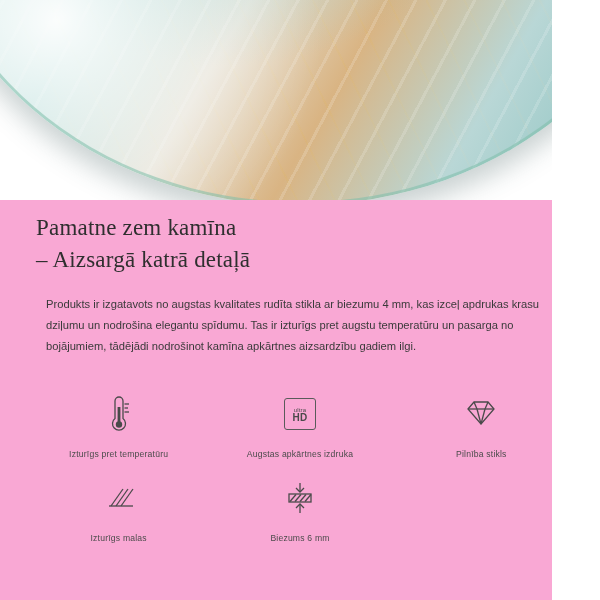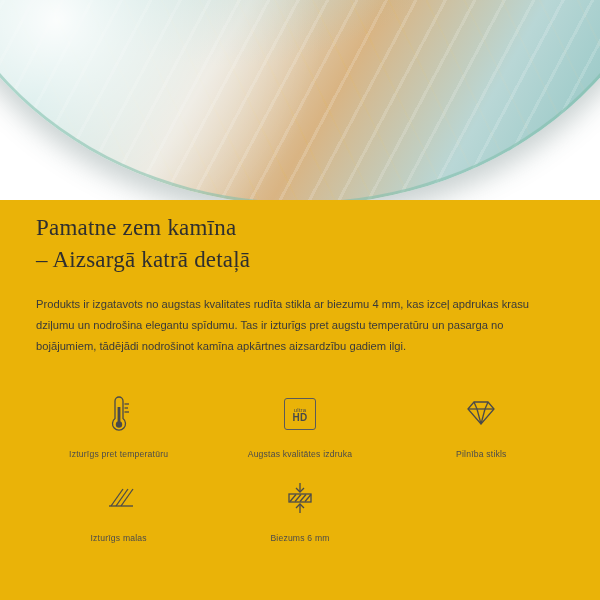--- a/index.html
+++ b/index.html
@@ -8,23 +8,23 @@
   }
   body {
     width: 600px;
     height: 600px;
     background: #ffffff;
     font-family: "Liberation Sans", sans-serif;
     overflow: hidden;
   }
   .page {
     position: relative;
-    width: 600px;
+    width: 552px;
     height: 600px;
-    background: #eab308;
+    background: #f9a8d4;
     overflow: hidden;
   }
 
   
   .hero {
     position: absolute;
     top: 0;
     left: 0;
     width: 600px;
     height: 200px;
@@ -88,21 +88,21 @@
     font-weight: 400;
     margin: 0 0 18px 0;
     letter-spacing: 0.2px;
   }
   .headline .line { display: block; }
   .body-copy {
     font-family: "Liberation Sans", sans-serif;
     font-size: 11.2px;
     line-height: 21px;
     color: #3a3a3a;
-    margin: 0;
+    margin: 10px;
     max-width: 536px;
   }
 
   
   .features {
     position: absolute;
     top: 392px;
     left: 0;
     width: 600px;
     padding: 0 28px;
@@ -189,21 +189,21 @@
       <div class="caption">Izturīgs pret temperatūru</div>
     </div>
 
     <div class="feature">
       <div class="glyph">
         <div class="ultrahd">
           <span class="u1">ultra</span>
           <span class="u2">HD</span>
         </div>
       </div>
-      <div class="caption">Augstas kvalitātes izdruka</div>
+      <div class="caption">Augstas apkārtnes izdruka</div>
     </div>
 
 
     <div class="feature">
       <div class="glyph">
         <svg width="38" height="34" viewBox="0 0 38 34" fill="none" stroke="#4a4a4a" stroke-width="1.3">
           <path d="M6 12 L12 5 h14 l6 7 l-13 15 Z"></path>
           <line x1="6" y1="12" x2="32" y2="12"></line>
           <line x1="12" y1="5" x2="15" y2="12"></line>
           <line x1="26" y1="5" x2="23" y2="12"></line>

